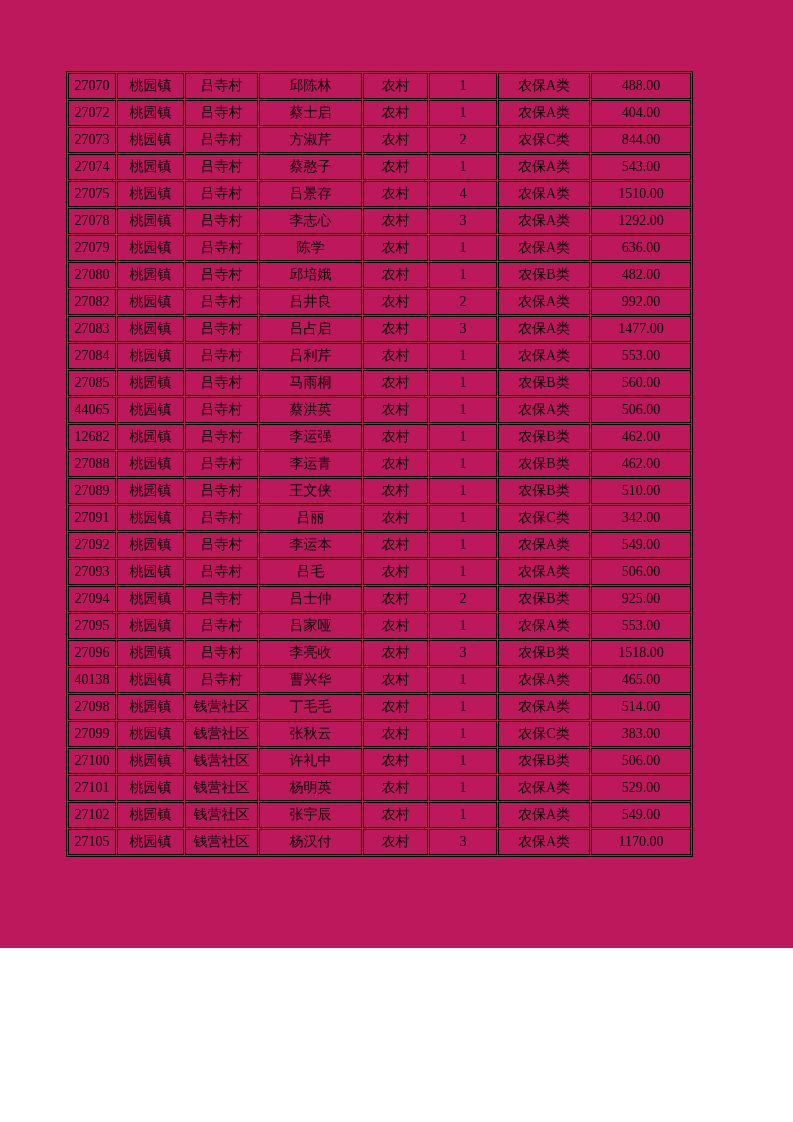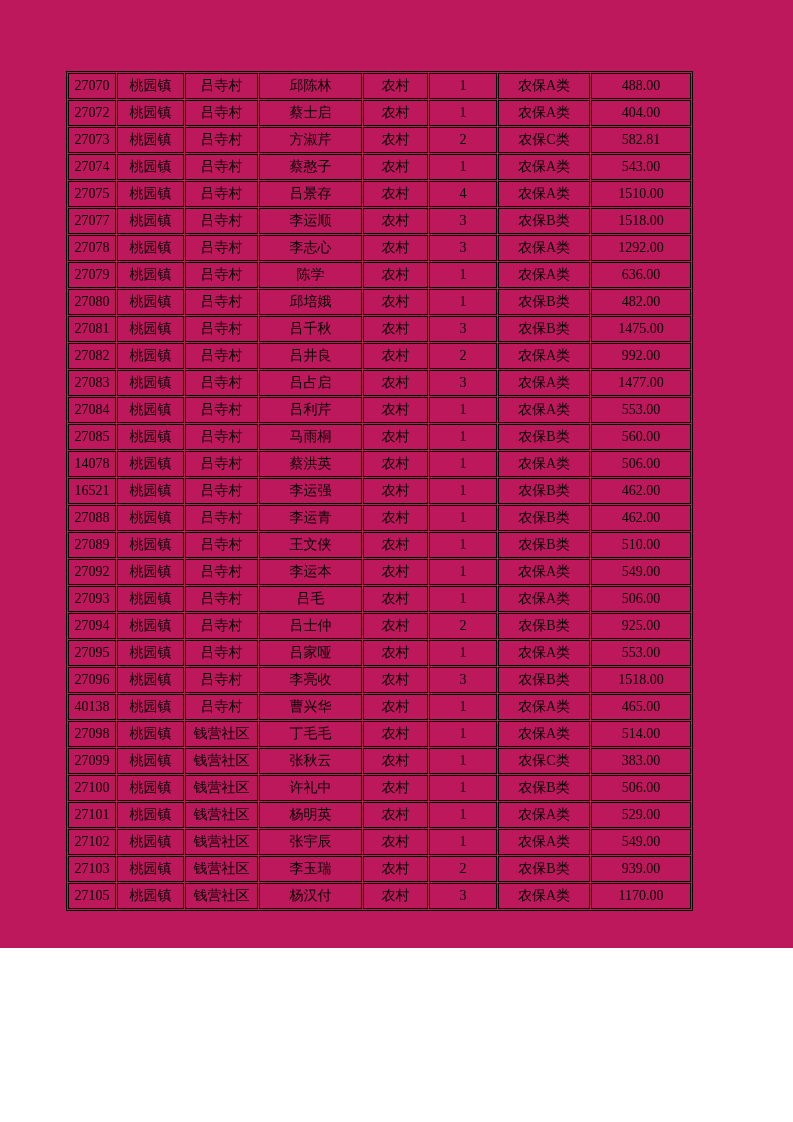--- a/index.html
+++ b/index.html
@@ -83,21 +83,21 @@
           <td>404.00</td>
         </tr>
         <tr>
           <td>27073</td>
           <td>桃园镇</td>
           <td>吕寺村</td>
           <td>方淑芹</td>
           <td>农村</td>
           <td>2</td>
           <td>农保C类</td>
-          <td>582.81</td>
+          <td>844.00</td>
         </tr>
         <tr>
           <td>27074</td>
           <td>桃园镇</td>
           <td>吕寺村</td>
           <td>蔡憨子</td>
           <td>农村</td>
           <td>1</td>
           <td>农保A类</td>
           <td>543.00</td>
@@ -106,87 +106,67 @@
           <td>27075</td>
           <td>桃园镇</td>
           <td>吕寺村</td>
           <td>吕景存</td>
           <td>农村</td>
           <td>4</td>
           <td>农保A类</td>
           <td>1510.00</td>
         </tr>
         <tr>
-          <td>27077</td>
-          <td>桃园镇</td>
-          <td>吕寺村</td>
-          <td>李运顺</td>
+          <td>27078</td>
+          <td>桃园镇</td>
+          <td>吕寺村</td>
+          <td>李志心</td>
           <td>农村</td>
           <td>3</td>
-          <td>农保B类</td>
-          <td>1518.00</td>
-        </tr>
-        <tr>
-          <td>27078</td>
-          <td>桃园镇</td>
-          <td>吕寺村</td>
-          <td>李志心</td>
+          <td>农保A类</td>
+          <td>1292.00</td>
+        </tr>
+        <tr>
+          <td>27079</td>
+          <td>桃园镇</td>
+          <td>吕寺村</td>
+          <td>陈学</td>
+          <td>农村</td>
+          <td>1</td>
+          <td>农保A类</td>
+          <td>636.00</td>
+        </tr>
+        <tr>
+          <td>27080</td>
+          <td>桃园镇</td>
+          <td>吕寺村</td>
+          <td>邱培娥</td>
+          <td>农村</td>
+          <td>1</td>
+          <td>农保B类</td>
+          <td>482.00</td>
+        </tr>
+        <tr>
+          <td>27082</td>
+          <td>桃园镇</td>
+          <td>吕寺村</td>
+          <td>吕井良</td>
+          <td>农村</td>
+          <td>2</td>
+          <td>农保A类</td>
+          <td>992.00</td>
+        </tr>
+        <tr>
+          <td>27083</td>
+          <td>桃园镇</td>
+          <td>吕寺村</td>
+          <td>吕占启</td>
           <td>农村</td>
           <td>3</td>
           <td>农保A类</td>
-          <td>1292.00</td>
-        </tr>
-        <tr>
-          <td>27079</td>
-          <td>桃园镇</td>
-          <td>吕寺村</td>
-          <td>陈学</td>
-          <td>农村</td>
-          <td>1</td>
-          <td>农保A类</td>
-          <td>636.00</td>
-        </tr>
-        <tr>
-          <td>27080</td>
-          <td>桃园镇</td>
-          <td>吕寺村</td>
-          <td>邱培娥</td>
-          <td>农村</td>
-          <td>1</td>
-          <td>农保B类</td>
-          <td>482.00</td>
-        </tr>
-        <tr>
-          <td>27081</td>
-          <td>桃园镇</td>
-          <td>吕寺村</td>
-          <td>吕千秋</td>
-          <td>农村</td>
-          <td>3</td>
-          <td>农保B类</td>
-          <td>1475.00</td>
-        </tr>
-        <tr>
-          <td>27082</td>
-          <td>桃园镇</td>
-          <td>吕寺村</td>
-          <td>吕井良</td>
-          <td>农村</td>
-          <td>2</td>
-          <td>农保A类</td>
-          <td>992.00</td>
-        </tr>
-        <tr>
-          <td>27083</td>
-          <td>桃园镇</td>
-          <td>吕寺村</td>
-          <td>吕占启</td>
-          <td>农村</td>
-          <td>3</td>
-          <td>农保A类</td>
           <td>1477.00</td>
         </tr>
         <tr>
           <td>27084</td>
           <td>桃园镇</td>
           <td>吕寺村</td>
           <td>吕利芹</td>
           <td>农村</td>
           <td>1</td>
           <td>农保A类</td>
@@ -196,31 +176,31 @@
           <td>27085</td>
           <td>桃园镇</td>
           <td>吕寺村</td>
           <td>马雨桐</td>
           <td>农村</td>
           <td>1</td>
           <td>农保B类</td>
           <td>560.00</td>
         </tr>
         <tr>
-          <td>14078</td>
+          <td>44065</td>
           <td>桃园镇</td>
           <td>吕寺村</td>
           <td>蔡洪英</td>
           <td>农村</td>
           <td>1</td>
           <td>农保A类</td>
           <td>506.00</td>
         </tr>
         <tr>
-          <td>16521</td>
+          <td>12682</td>
           <td>桃园镇</td>
           <td>吕寺村</td>
           <td>李运强</td>
           <td>农村</td>
           <td>1</td>
           <td>农保B类</td>
           <td>462.00</td>
         </tr>
         <tr>
           <td>27088</td>
@@ -234,20 +214,30 @@
         </tr>
         <tr>
           <td>27089</td>
           <td>桃园镇</td>
           <td>吕寺村</td>
           <td>王文侠</td>
           <td>农村</td>
           <td>1</td>
           <td>农保B类</td>
           <td>510.00</td>
+        </tr>
+        <tr>
+          <td>27091</td>
+          <td>桃园镇</td>
+          <td>吕寺村</td>
+          <td>吕丽</td>
+          <td>农村</td>
+          <td>1</td>
+          <td>农保C类</td>
+          <td>342.00</td>
         </tr>
         <tr>
           <td>27092</td>
           <td>桃园镇</td>
           <td>吕寺村</td>
           <td>李运本</td>
           <td>农村</td>
           <td>1</td>
           <td>农保A类</td>
           <td>549.00</td>
@@ -344,30 +334,20 @@
         </tr>
         <tr>
           <td>27102</td>
           <td>桃园镇</td>
           <td>钱营社区</td>
           <td>张宇辰</td>
           <td>农村</td>
           <td>1</td>
           <td>农保A类</td>
           <td>549.00</td>
-        </tr>
-        <tr>
-          <td>27103</td>
-          <td>桃园镇</td>
-          <td>钱营社区</td>
-          <td>李玉瑞</td>
-          <td>农村</td>
-          <td>2</td>
-          <td>农保B类</td>
-          <td>939.00</td>
         </tr>
         <tr>
           <td>27105</td>
           <td>桃园镇</td>
           <td>钱营社区</td>
           <td>杨汉付</td>
           <td>农村</td>
           <td>3</td>
           <td>农保A类</td>
           <td>1170.00</td>

